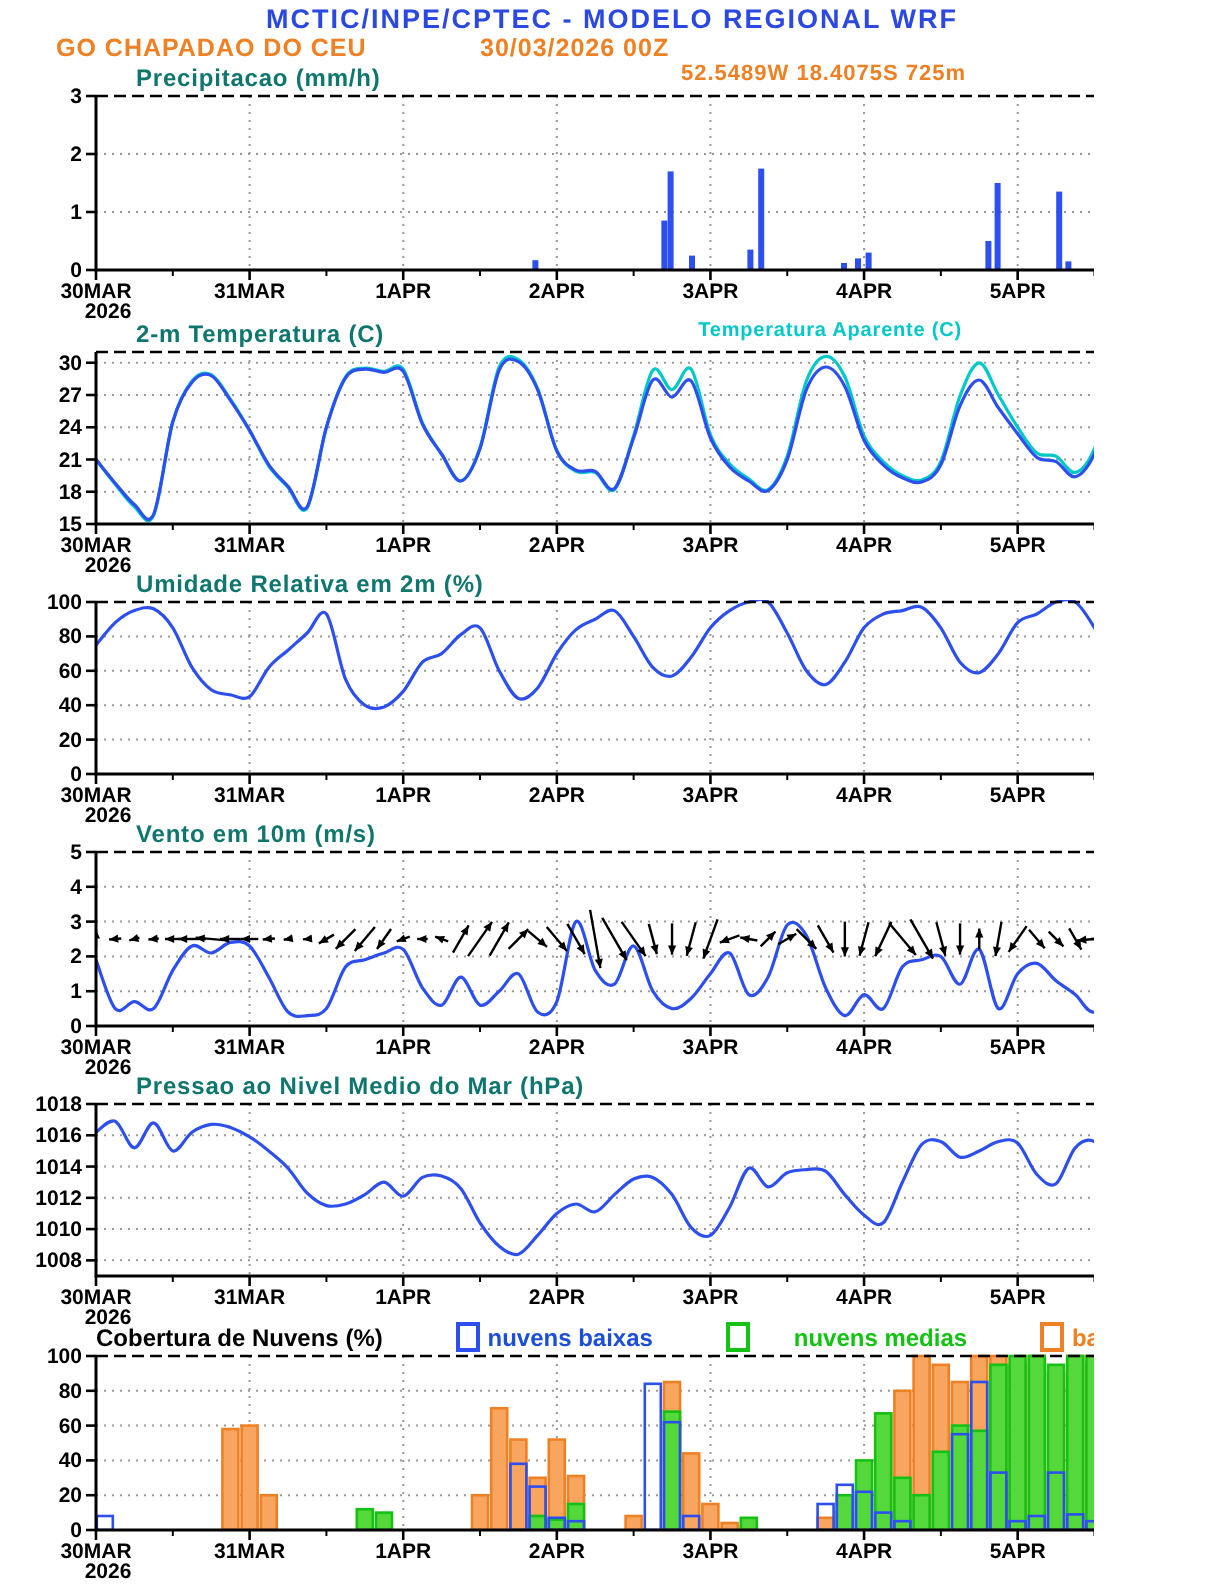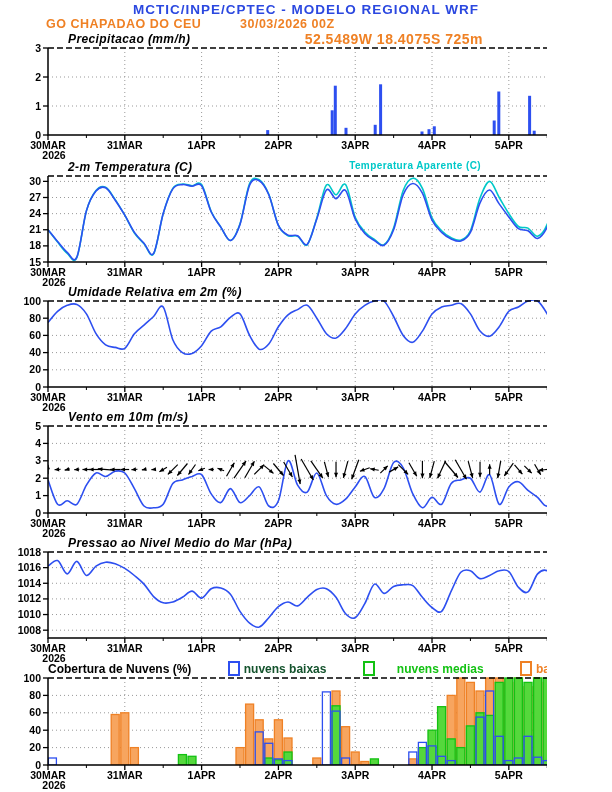--- a/index.html
+++ b/index.html
@@ -1,23 +1,23 @@
 <!DOCTYPE html>
 <html><head>
 <meta charset="utf-8">
 <style>
   html,body{margin:0;padding:0;background:#ffffff;}
   .page{position:relative;width:547px;height:792px;background:#ffffff;
         font-family:"Liberation Sans",sans-serif;font-weight:bold;overflow:hidden;}
   .hdr1{position:absolute;top:2px;left:0;width:612px;text-align:center;
         font-size:13.5px;letter-spacing:1px;}
-  .hdr-station{position:absolute;top:17px;left:46px;font-size:12.5px;letter-spacing:0.5px;}
+  .hdr-station{position:absolute;top:17px;left:28px;font-size:12.5px;letter-spacing:0.5px;}
   .hdr-run{position:absolute;top:17px;left:240px;font-size:12.5px;letter-spacing:0.5px;}
-  .hdr-coords{position:absolute;top:31px;right:64px;font-size:14px;letter-spacing:0.5px;}
-  .ptitle{position:absolute;left:68px;font-size:12px;color:#000000;letter-spacing:0.4px;white-space:nowrap;font-style:italic;}
+  .hdr-coords{position:absolute;top:31px;right:64px;font-size:11px;letter-spacing:0.5px;}
+  .ptitle{position:absolute;left:68px;font-size:12px;color:#0f766e;letter-spacing:0.4px;white-space:nowrap;}
   .ptitle-right{position:absolute;right:66px;font-size:10px;letter-spacing:0.4px;white-space:nowrap;}
   .titlerow{position:absolute;left:48px;width:556px;display:flex;justify-content:space-between;
             align-items:center;font-size:12px;white-space:nowrap;gap:20px;}
   .lgitem{display:flex;align-items:center;gap:4px;}
   .lgbox{display:inline-block;width:8px;height:11px;border:2px solid #000;background:#fff;}
   svg.canvas{position:absolute;left:0;top:0;}
 </style>
 </head>
 <body>
 
@@ -586,21 +586,21 @@
   <div class="ptitle" style="top:285px;">Umidade Relativa em 2m (%)</div>
 
   <div class="ptitle" style="top:410px;">Vento em 10m (m/s)</div>
 
   <div class="ptitle" style="top:536px;">Pressao ao Nivel Medio do Mar (hPa)</div>
 
   <div class="titlerow" style="top:661px;">
     <span style="color:#000;">Cobertura de Nuvens (%)</span>
     <span class="lgitem">
       <span class="lgbox" style="border-color: rgb(45, 79, 240);"></span>
-      <span style="color: #14532d;">nuvens baixas</span>
+      <span style="color: #1d4ed8;">nuvens baixas</span>
     </span>
     <span class="lgitem">
       <span class="lgbox" style="border-color: rgb(19, 194, 19);"></span>
       <span style="color: rgb(19, 194, 19); padding-left: 18px;">nuvens medias</span>
     </span>
     <span class="lgitem">
       <span class="lgbox" style="border-color: rgb(239, 129, 37);"></span>
       <span style="color: rgb(239, 129, 37);">baixas altas</span>
     </span>
   </div>

